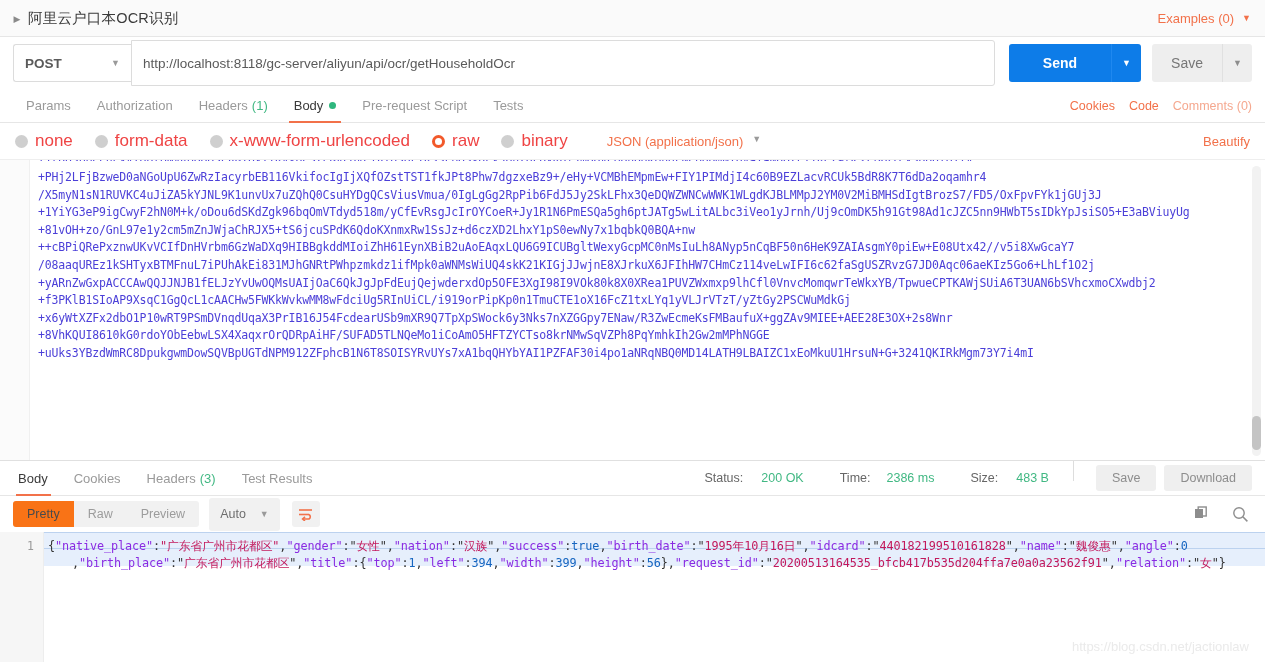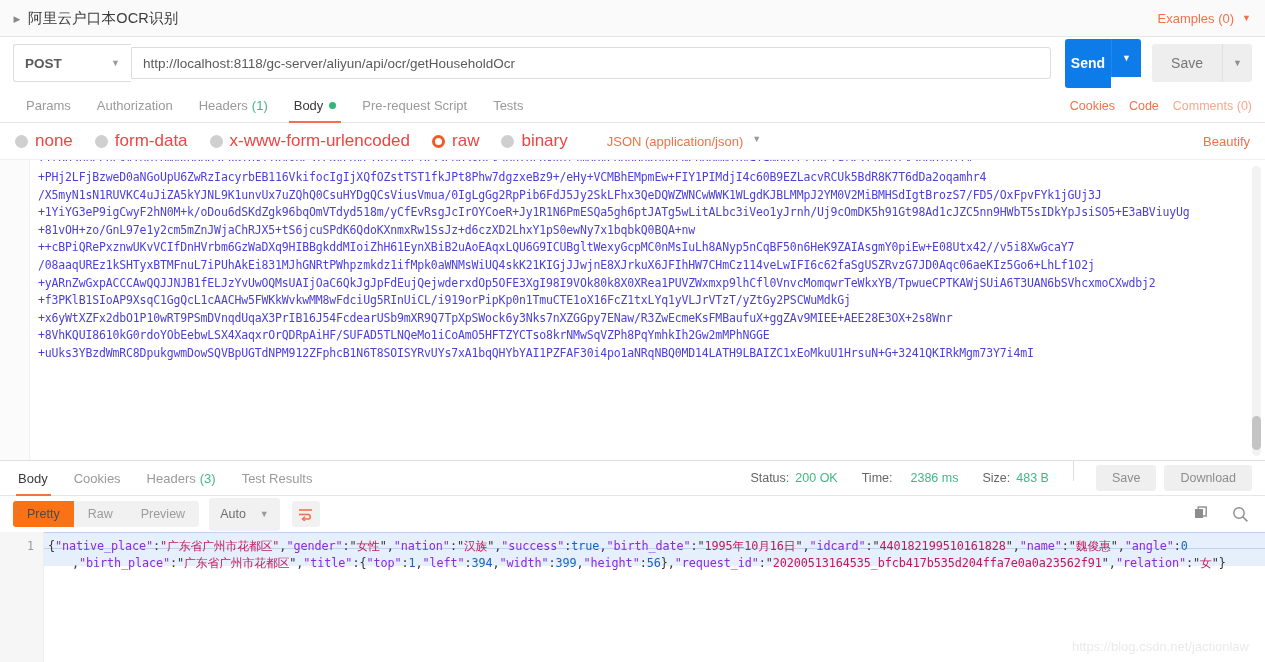--- a/index.html
+++ b/index.html
@@ -70,46 +70,46 @@
     border-radius: 3px 0 0 3px;
     background: #fff;
     display: flex; align-items: center;
     padding: 0 11px;
     cursor: pointer;
     font-weight: bold;
   }
   .method-label { font-size: 13.5px; color: #5a5a5a; flex: 1; }
   .method-caret { font-size: 9px; color: #9a9a9a; }
   .url-box {
-    flex: 1; height: 32px;
+    flex: 1; height: 46px;
     border: 1px solid #dcdcdc;
     border-radius: 0 3px 3px 0;
     background: #fff;
     display: flex; align-items: center;
     padding: 0 11px;
     overflow: hidden;
   }
   .url-text {
     font-size: 13.5px;
     color: #5a5a5a;
     white-space: nowrap;
   }
   .send-group {
     display: flex;
     margin-left: 14px;
     border-radius: 3px;
     overflow: hidden;
   }
   .send-btn {
-    height: 49px;
+    height: 38px;
     background: #0d7ce8;
     color: #fff;
     font-size: 14px;
     font-weight: bold;
-    padding: 0 6px;
+    padding: 0 34px;
     display: flex; align-items: center; justify-content: center;
     cursor: pointer;
     border: none;
     font-family: "Liberation Sans", sans-serif;
   }
   .send-caret {
     height: 38px; width: 30px;
     background: #0d7ce8;
     color: #fff;
     font-size: 9px;
@@ -303,20 +303,21 @@
     left: 3px; right: 10px; bottom: -1px;
     height: 2px; background: #f2714a;
   }
   .restab .count { color: #41b883; margin-left: 4px; }
   .rs-spacer { flex: 1; }
   .meta {
     display: flex; align-items: center;
     font-size: 12.5px;
     color: #666;
     margin-right: 4px;
+    gap: 12px;
   }
   .meta .pair { margin-left: 24px; }
   .meta .val { color: #41b883; }
   .meta-div {
     width: 1px; height: 20px;
     background: #ddd;
     margin: 0 14px 0 20px;
   }
   .sm-btn {
     height: 26px;
@@ -578,21 +579,21 @@
       <span class="count">(3)</span>
     </div>
     <div class="restab">
       <span>Test Results</span>
     </div>
     <div class="rs-spacer"></div>
     <div class="meta">
       <span>Status:</span>
       <span class="val" style="margin-left:6px">200 OK</span>
       <span class="pair">Time:</span>
-      <span class="val" style="margin-left:18px">2386 ms</span>
+      <span class="val" style="margin-left:4px">2386 ms</span>
       <span class="pair">Size:</span>
       <span class="val" style="margin-left:6px">483 B</span>
     </div>
     <div class="meta-div"></div>
     <div style="display:flex;align-items:center">
       <button class="sm-btn">Save</button>
       <button class="sm-btn">Download</button>
     </div>
   </div>
 

